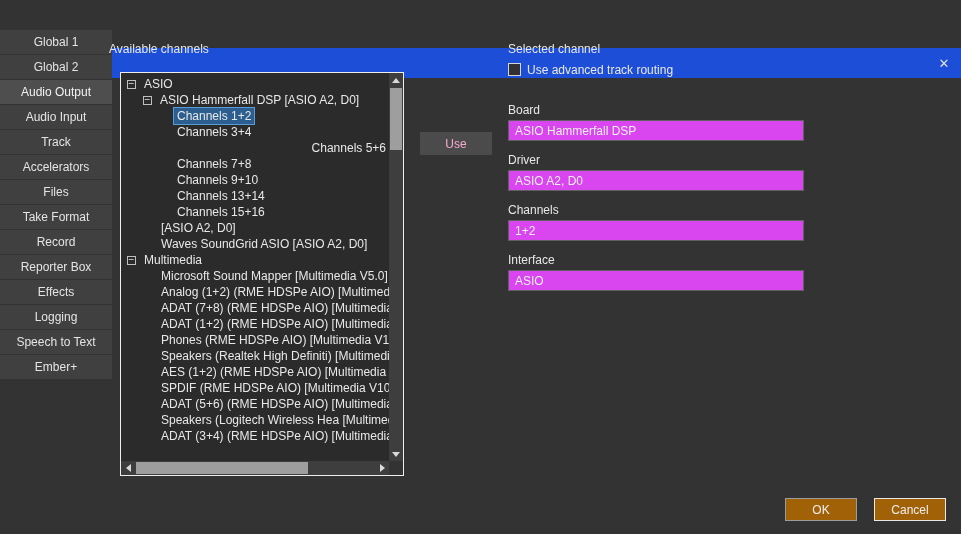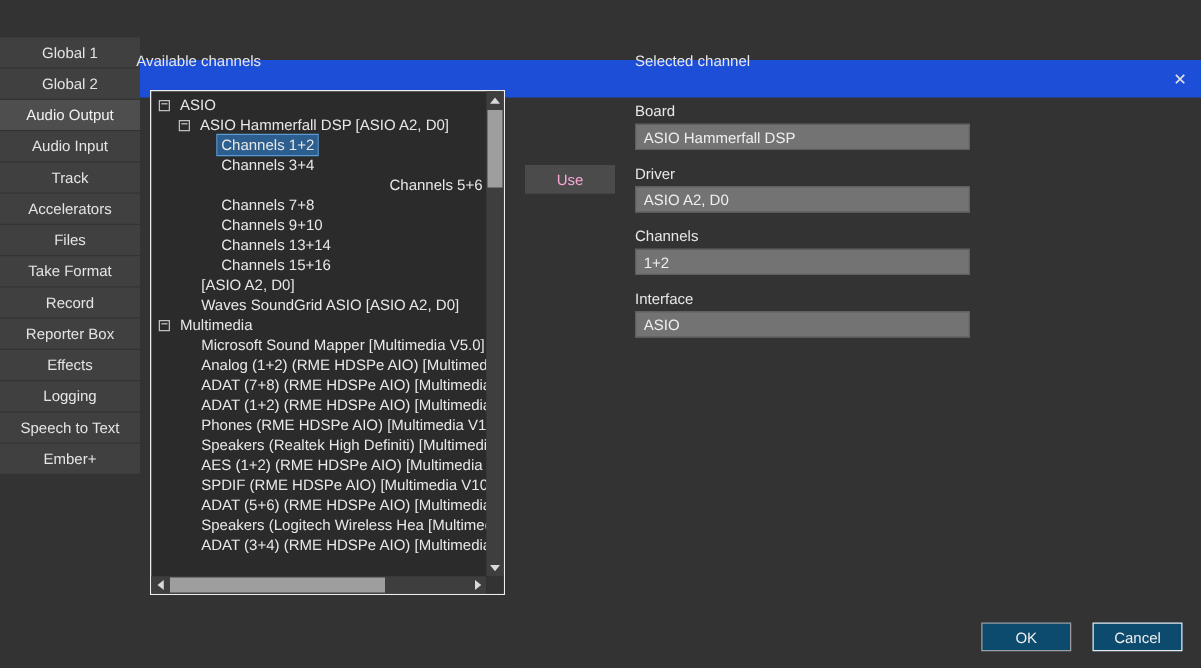--- a/index.html
+++ b/index.html
@@ -77,27 +77,27 @@
 
   
   .right-panel { position: absolute; left: 508px; top: 42px; width: 296px; }
   .panel-label { height: 14px; line-height: 14px; }
   .checkbox-row { margin-top: 6px; display: flex; align-items: center; gap: 6px; height: 15px; cursor: default; }
   .checkbox { width: 13px; height: 13px; border: 1px solid #d4d4d4; background: #313131; flex: 0 0 13px; }
   .field-group { margin-top: 12px; }
   .field-group.first { margin-top: 26px; }
   .field-label { height: 14px; line-height: 14px; margin-bottom: 3px; }
   .field-input {
-    width: 268px; height: 21px; background: #737373; border: 1px solid #606060;
+    width: 296px; height: 21px; background: #d946ef; border: 1px solid #606060;
     color: #efefef; font: 12px "Liberation Sans", sans-serif; padding: 0 6px;
   }
 
   
   .btn {
-    position: absolute; width: 72px; height: 23px; background: #0c4a6e;
+    position: absolute; width: 72px; height: 23px; background: #a16207;
     color: #efefef; font: 12px "Liberation Sans", sans-serif; cursor: default;
   }
   .ok-btn { left: 785px; top: 498px; border: 1px solid #9c9c9c; }
   .cancel-btn { left: 874px; top: 498px; border: 1px solid #e8e8e8; }
 </style>
 </head>
 <body>
 
 <div class="titlebar">
   <div class="title">Settings</div>
@@ -221,20 +221,24 @@
     </div>
   </div>
 
   <div class="corner"></div>
 </div>
 
 <button class="use-btn">Use</button>
 
 <div class="right-panel">
   <div class="panel-label">Selected channel</div>
+  <div class="checkbox-row">
+    <span class="checkbox"></span>
+    <span>Use advanced track routing</span>
+  </div>
   <div id="fields">
       <div class="field-group first"><div class="field-label">Board</div><input class="field-input" readonly="" value="ASIO Hammerfall DSP" style=""></div>
       <div class="field-group"><div class="field-label">Driver</div><input class="field-input" readonly="" value="ASIO A2, D0" style=""></div>
       <div class="field-group"><div class="field-label">Channels</div><input class="field-input" readonly="" value="1+2" style=""></div>
       <div class="field-group"><div class="field-label">Interface</div><input class="field-input" readonly="" value="ASIO" style=""></div>
     </div>
 </div>
 
 <button class="btn ok-btn">OK</button>
 <button class="btn cancel-btn">Cancel</button>

